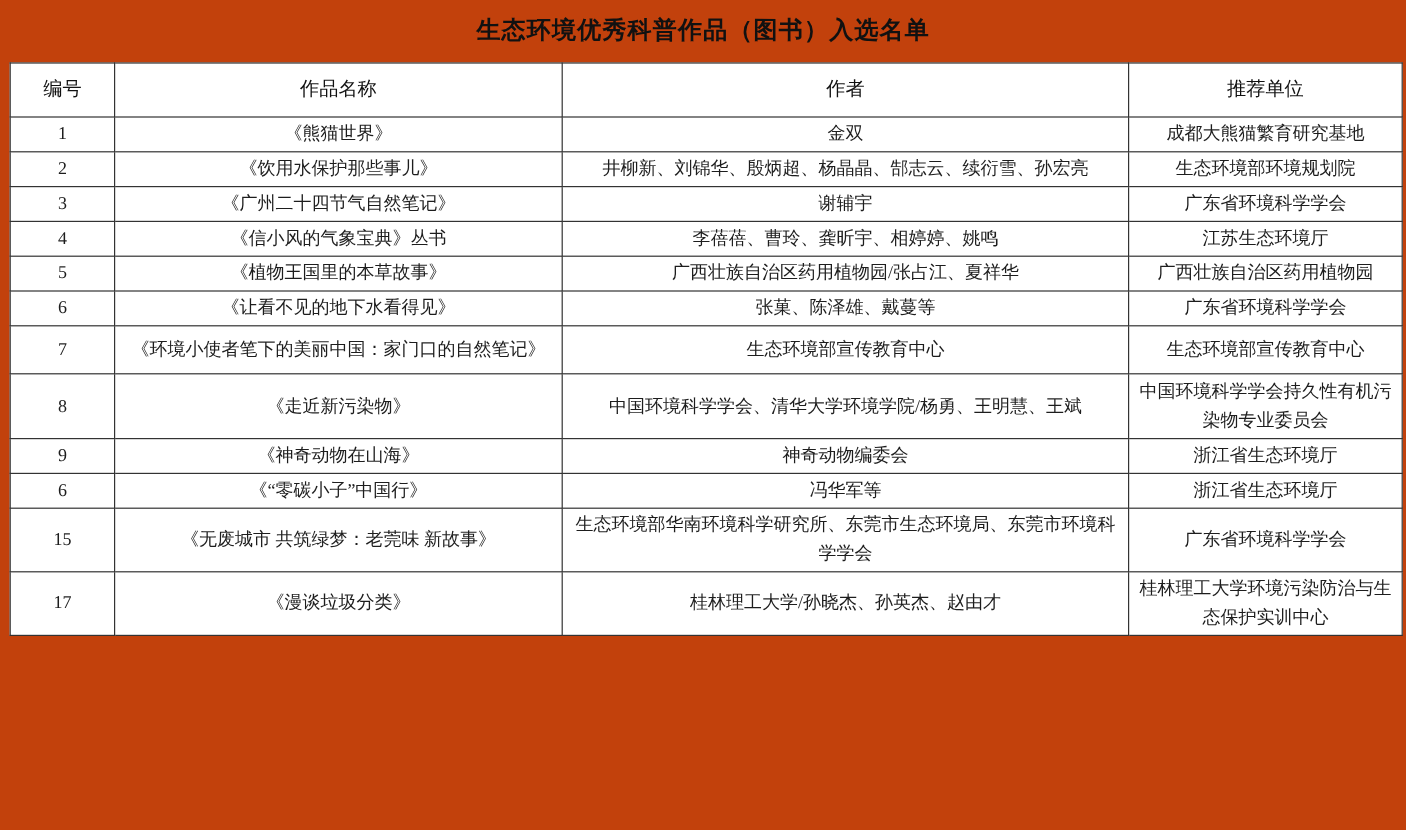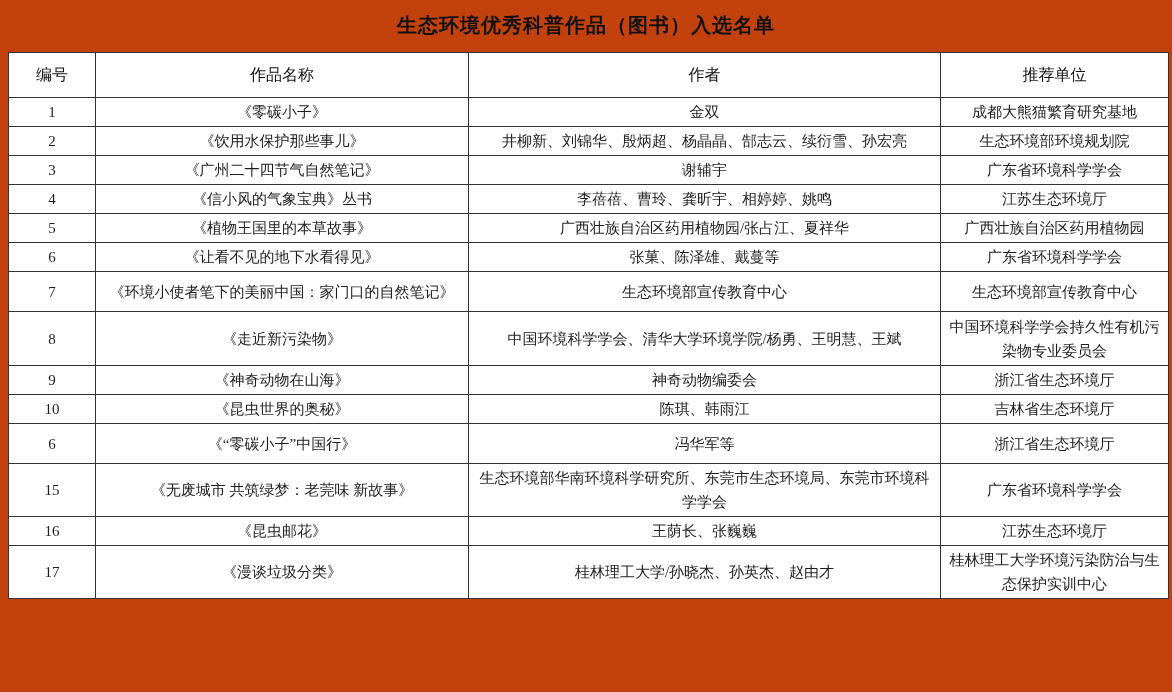--- a/index.html
+++ b/index.html
@@ -75,21 +75,21 @@
       <tr>
         <th>编号</th>
         <th>作品名称</th>
         <th>作者</th>
         <th>推荐单位</th>
       </tr>
     </thead>
     <tbody>
         <tr>
           <td>1</td>
-          <td>《零碳小子》</td>
+          <td>《熊猫世界》</td>
           <td>金双</td>
           <td>成都大熊猫繁育研究基地</td>
         </tr>
         <tr>
           <td>2</td>
           <td>《饮用水保护那些事儿》</td>
           <td>井柳新、刘锦华、殷炳超、杨晶晶、郜志云、续衍雪、孙宏亮</td>
           <td>生态环境部环境规划院</td>
         </tr>
         <tr>
@@ -128,44 +128,32 @@
           <td>中国环境科学学会、清华大学环境学院/杨勇、王明慧、王斌</td>
           <td>中国环境科学学会持久性有机污染物专业委员会</td>
         </tr>
         <tr>
           <td>9</td>
           <td>《神奇动物在山海》</td>
           <td>神奇动物编委会</td>
           <td>浙江省生态环境厅</td>
         </tr>
         <tr>
-          <td>10</td>
-          <td>《昆虫世界的奥秘》</td>
-          <td>陈琪、韩雨江</td>
-          <td>吉林省生态环境厅</td>
-        </tr>
-        <tr>
           <td>6</td>
           <td>《“零碳小子”中国行》</td>
           <td>冯华军等</td>
           <td>浙江省生态环境厅</td>
         </tr>
         <tr>
           <td>15</td>
           <td>《无废城市 共筑绿梦：老莞味 新故事》</td>
           <td>生态环境部华南环境科学研究所、东莞市生态环境局、东莞市环境科学学会</td>
           <td>广东省环境科学学会</td>
         </tr>
         <tr>
-          <td>16</td>
-          <td>《昆虫邮花》</td>
-          <td>王荫长、张巍巍</td>
-          <td>江苏生态环境厅</td>
-        </tr>
-        <tr>
           <td>17</td>
           <td>《漫谈垃圾分类》</td>
           <td>桂林理工大学/孙晓杰、孙英杰、赵由才</td>
           <td>桂林理工大学环境污染防治与生态保护实训中心</td>
         </tr>
       </tbody>
   </table>
 </div>
 
 </body></html>

